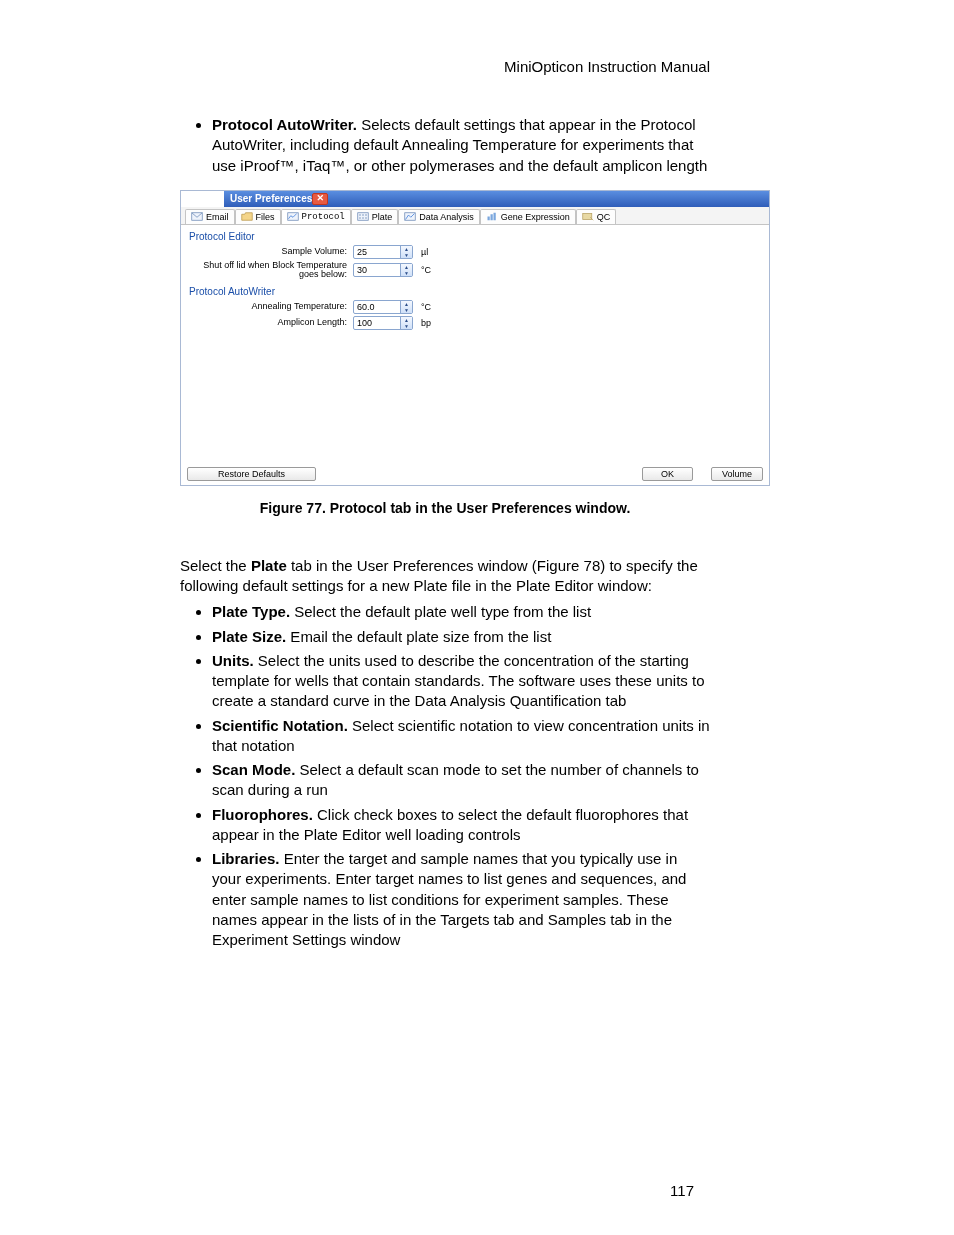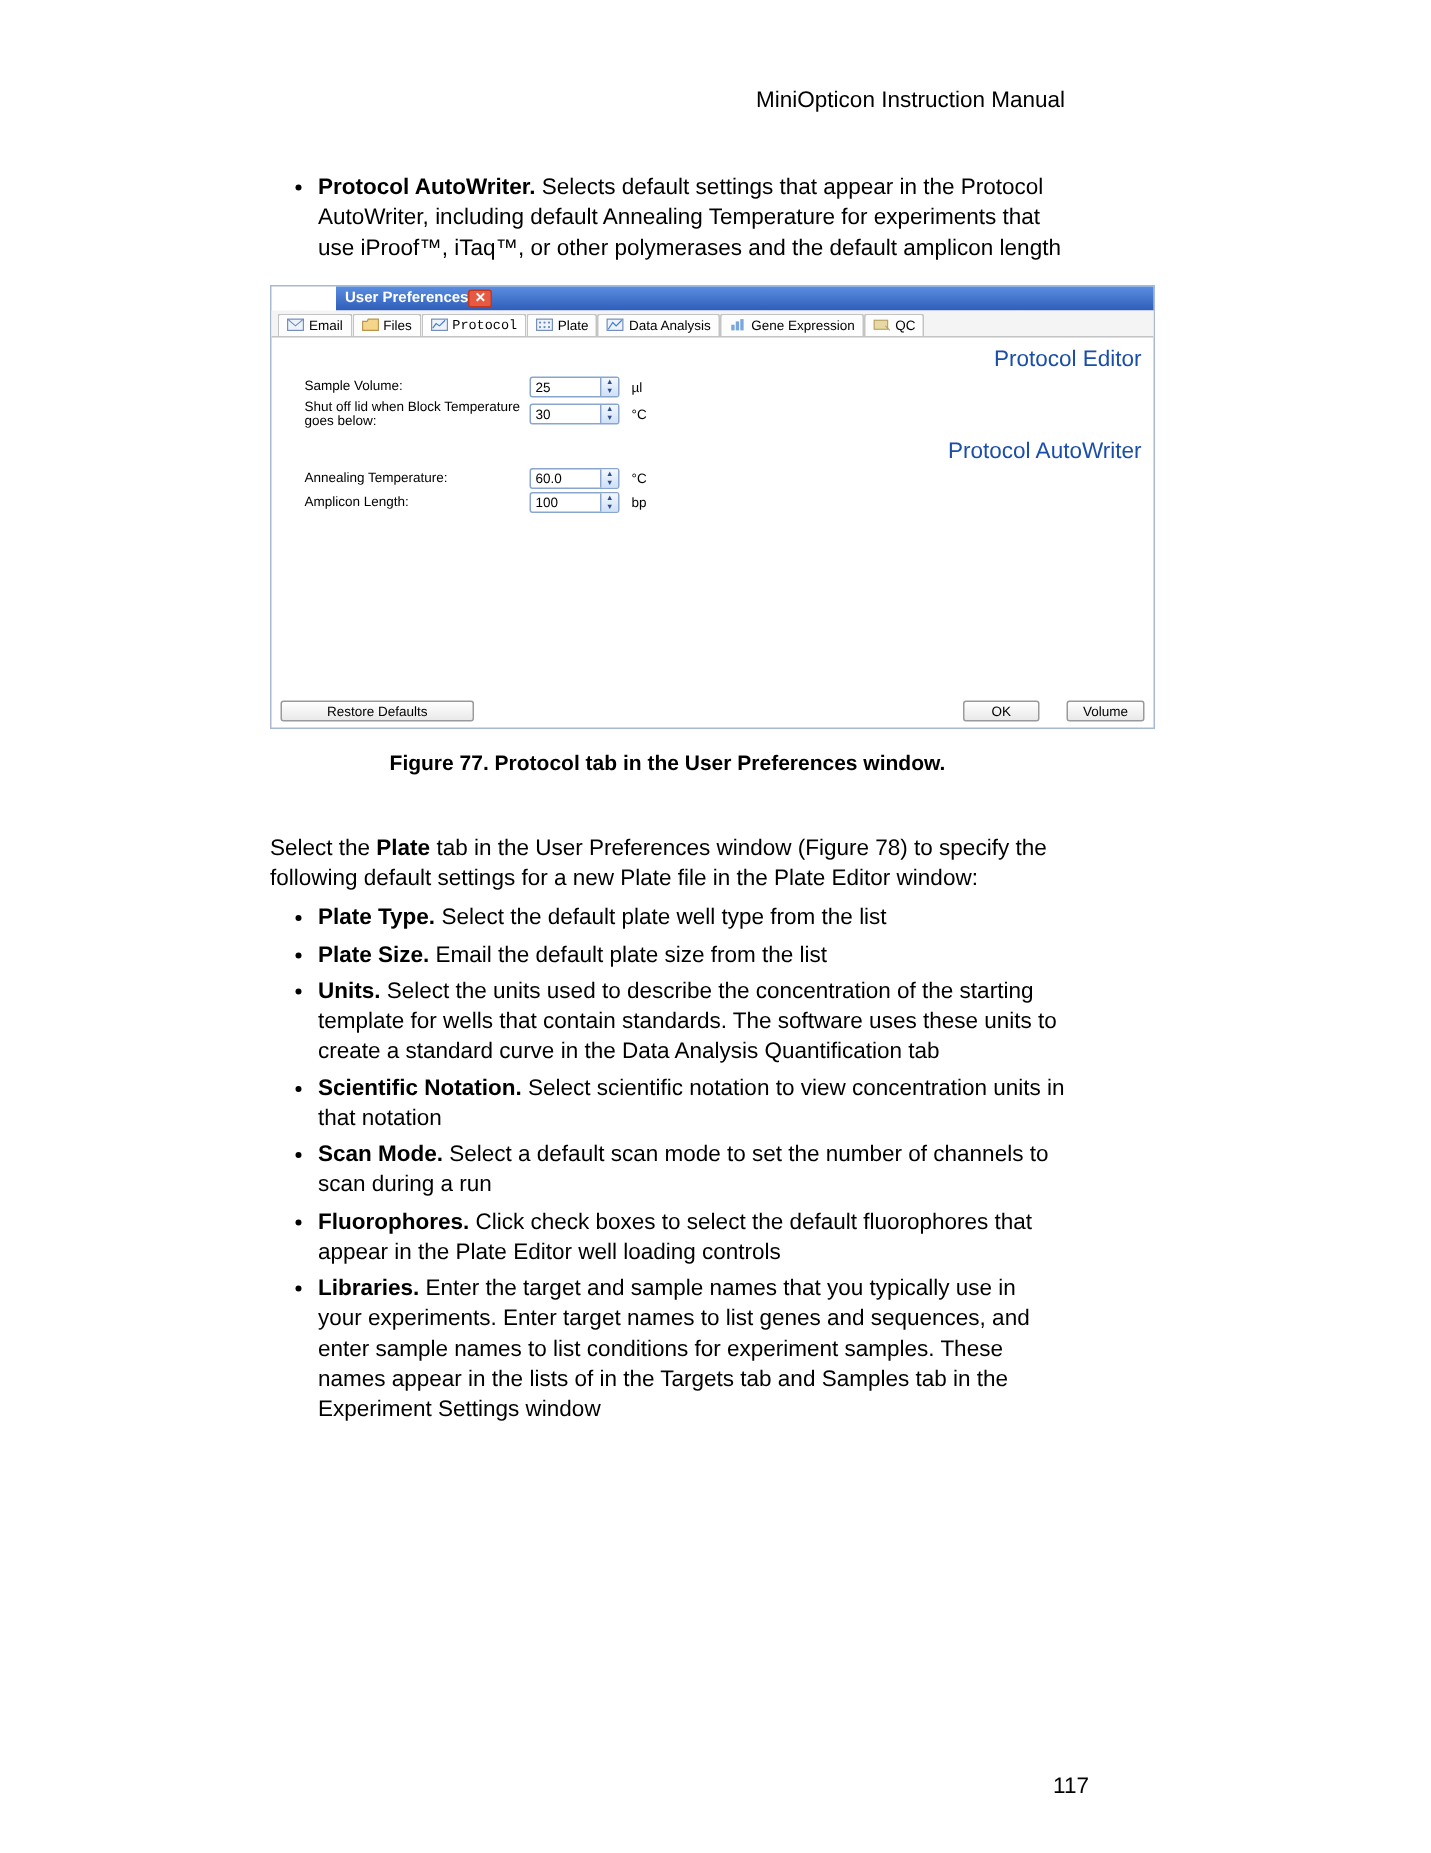--- a/index.html
+++ b/index.html
@@ -42,21 +42,21 @@
   }
   h2.section {
     font-size: 26px;
     font-weight: bold;
     margin: 0 0 10px 0;
     padding-left: 0;
   }
   .page-num {
     position: absolute;
     bottom: 36px;
-    right: 92px;
+    right: 124px;
     font-size: 15px;
   }
 
   
   .screenshot {
     border: 1px solid #a9b9d4;
     width: 590px;
     margin: 6px auto 0 auto;
     font-family: Tahoma, Arial, sans-serif;
     font-size: 9px;
@@ -124,33 +124,32 @@
     height: 10px;
     display: inline-block;
   }
   .tabbody {
     padding: 4px 8px;
     min-height: 240px;
     position: relative;
   }
   .group-label {
     color: #1a4ea8;
-    font-size: 15px;
+    font-size: 10px;
     margin: 2px 0 3px 0;
-    text-align: right;
   }
   .fieldrow {
     display: flex;
     align-items: center;
     margin-bottom: 2px;
     margin-left: 14px;
   }
   .fieldlabel {
     width: 150px;
-    text-align: left;
+    text-align: right;
     padding-right: 6px;
     font-size: 9px;
     line-height: 1.05;
   }
   .numbox {
     display: inline-flex;
     align-items: stretch;
     border: 1px solid #8aa6cf;
     height: 14px;
     border-radius: 2px;

